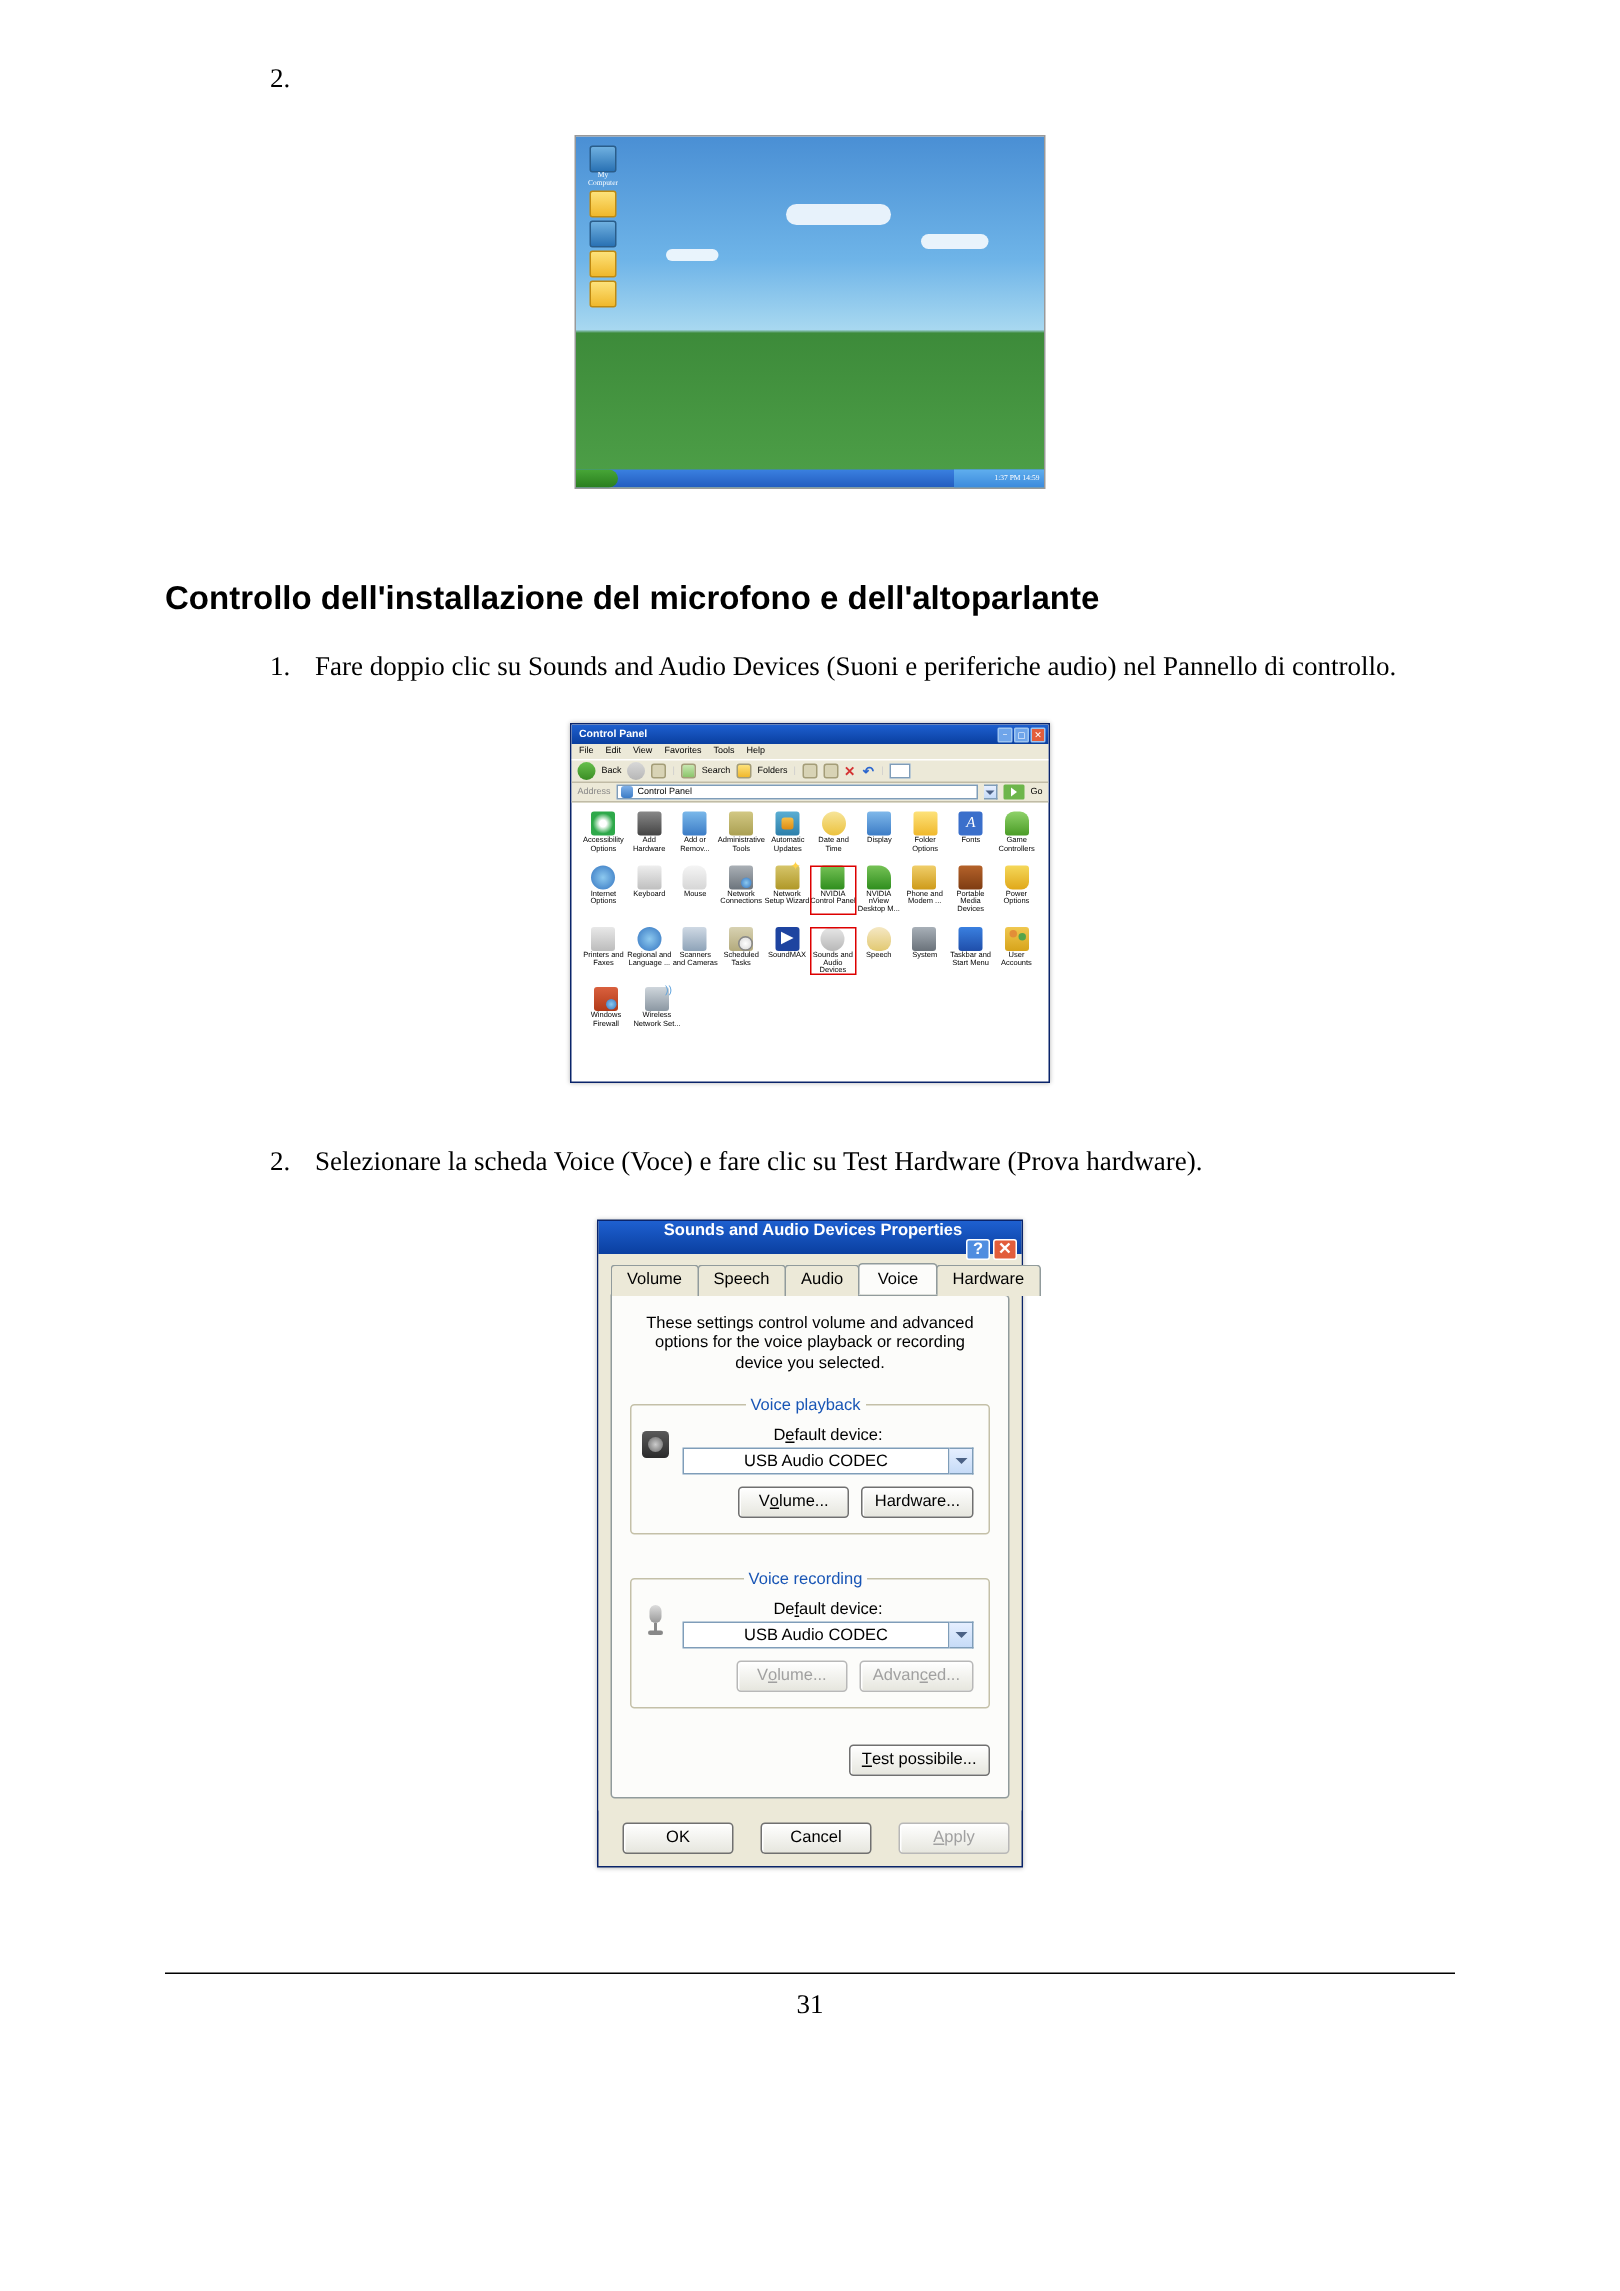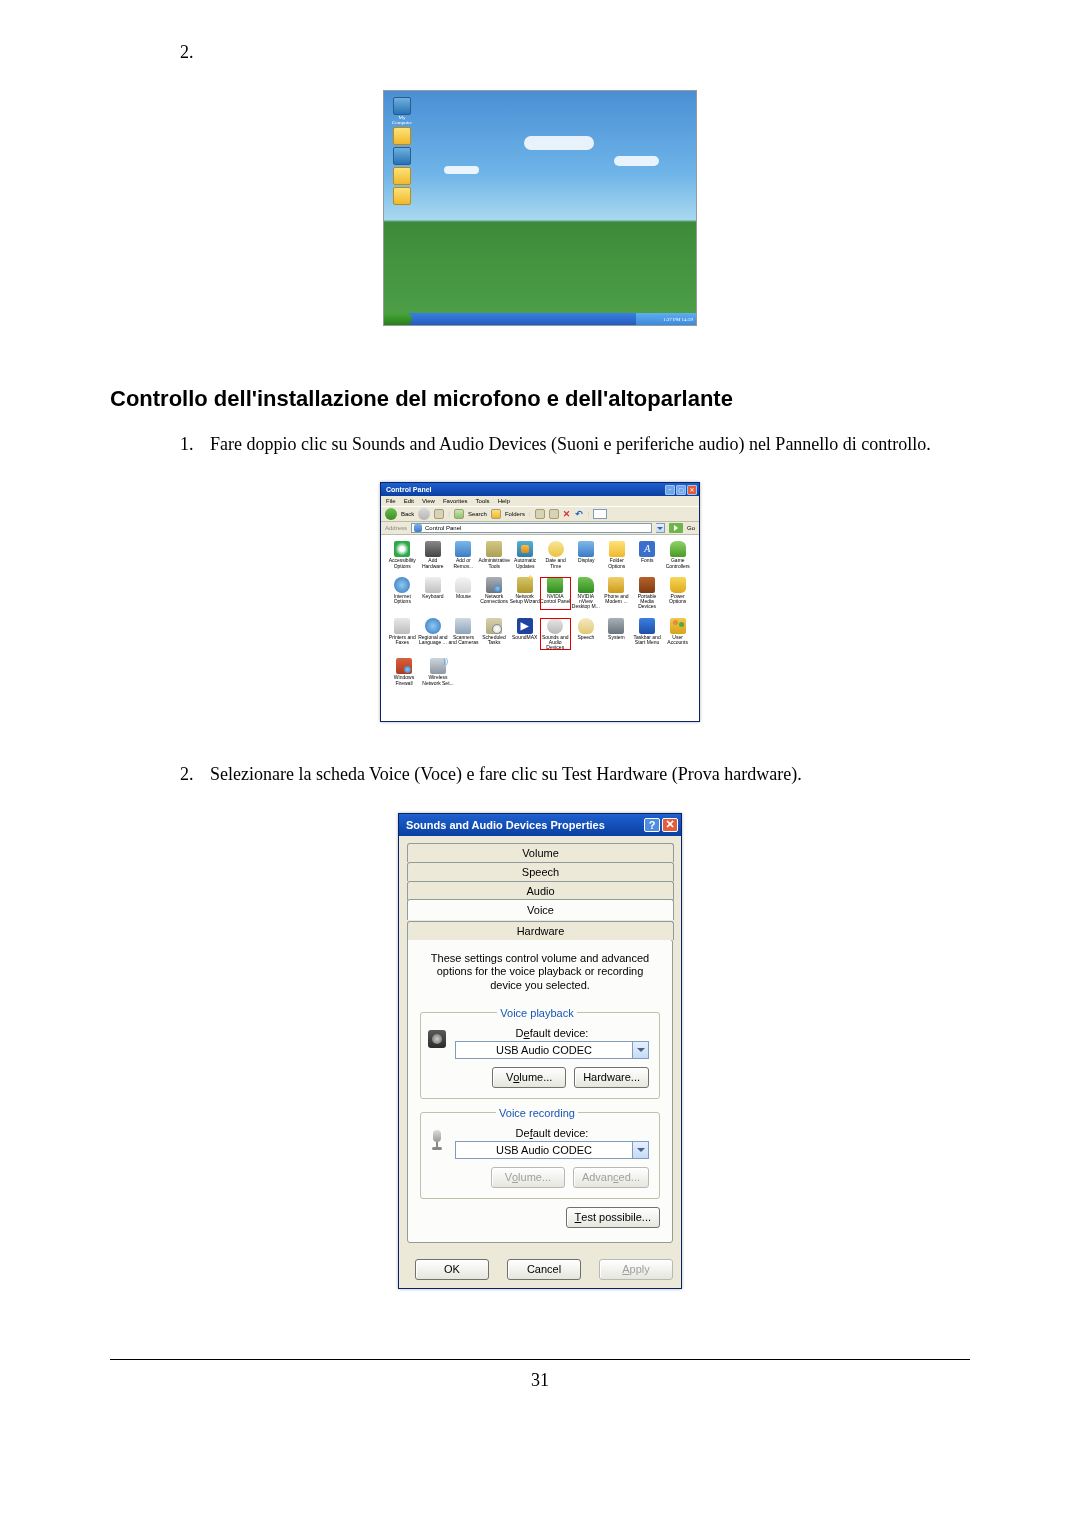--- a/index.html
+++ b/index.html
@@ -162,38 +162,38 @@
     .cpic.wnet    { background:linear-gradient(#cfd6dc,#8b97a2); position:relative; }
     .cpic.wnet::after { content:"))"; position:absolute; right:-2px; top:-1px; color:#5aa0dc; font-size:7px; }
 
     
     .shot-props {
       width: 284px; margin: 0 auto; font-family: Tahoma, Arial, sans-serif;
       border:1px solid #0a246a; background:#ece9d8; font-size:11px;
       box-shadow: 0 0 3px rgba(0,0,0,.3);
     }
     .shot-props .pp-title { height:22px; background:linear-gradient(#1e60d0,#0a3fa0);
-      color:#fff; display:flex; align-items:center; padding:0 3px 0 7px; }
+      color:#fff; display:flex; align-items:center; padding:0 3px 0 7px;flex-direction:column; }
     .shot-props .pp-title .t { font-weight:bold; font-size:11px; }
     .shot-props .pp-title .btns { margin-left:auto; display:flex; gap:2px; }
     .shot-props .tbtn { width:16px; height:14px; border:1px solid #fff; border-radius:2px;
       display:flex; align-items:center; justify-content:center; font-size:11px; color:#fff; }
     .shot-props .tbtn.help { background:#4f8de0; font-weight:bold; }
     .shot-props .tbtn.close { background:#e25d3b; font-weight:bold; }
     .shot-props .pp-body { background:#ece9d8; padding:6px 8px 8px 8px; }
-    .shot-props .tabs { display:flex; position:relative; top:1px;flex-direction:column; }
+    .shot-props .tabs { display:flex; position:relative; top:1px; }
     .shot-props .tab { padding:3px 10px; background:#ece9d8; border:1px solid #919b9c;
       border-bottom:none; border-radius:3px 3px 0 0; margin-right:-1px; font-size:11px;
       position:relative; }
     .shot-props .tab.active { background:#fcfcfa; z-index:2; padding:4px 12px 4px 12px; top:-1px; }
     .shot-props .tabpane { border:1px solid #919b9c; background:#fcfcfa; border-radius:0 3px 3px 3px;
       padding:12px 12px 14px 12px; }
     .shot-props .desc { font-size:11px; line-height:1.25; margin-bottom:14px; }
     .shot-props fieldset { border:1px solid #c4c0a8; border-radius:3px; padding:8px 10px 10px 4px;
-      margin-bottom:8px; }
+      margin-bottom:24px; }
     .shot-props legend { color:#1855b5; font-size:11px; padding:0 3px; }
     .shot-props .devrow { display:flex; }
     .shot-props .devic { width:30px; flex-shrink:0; }
     .shot-props .devbody { flex:1; }
     .shot-props .devlabel { font-size:11px; margin-bottom:2px; }
     .shot-props .devlabel .ul { text-decoration:underline; }
     .shot-props .combo { display:flex; }
     .shot-props .combo .cin { flex:1; height:18px; border:1px solid #7f9db9; background:#fff;
       font-size:11px; padding:1px 4px; line-height:15px; }
     .shot-props .combo .carrow { width:16px; height:18px; border:1px solid #7f9db9; border-left:none;

